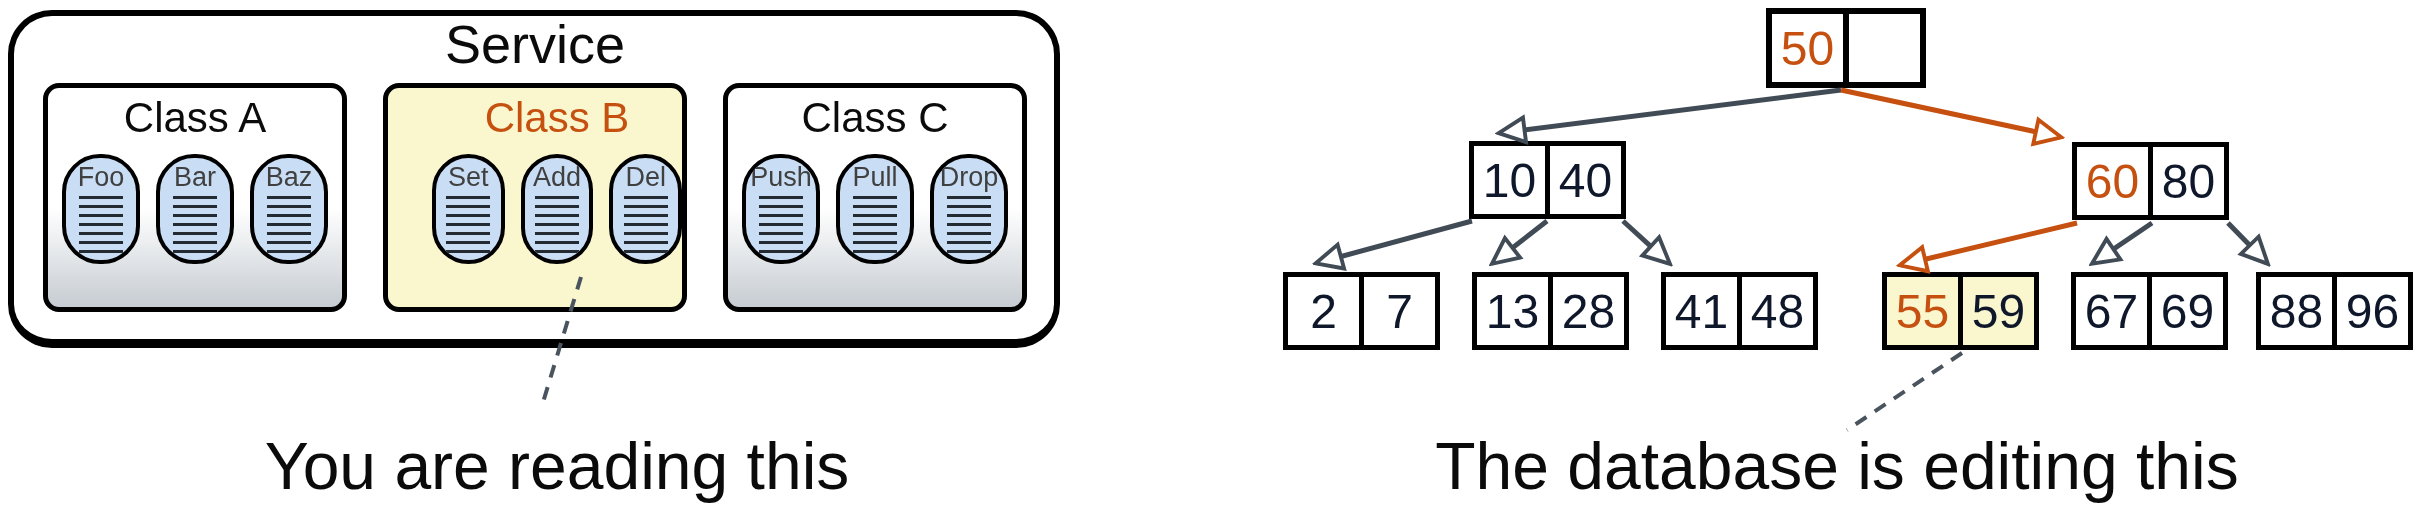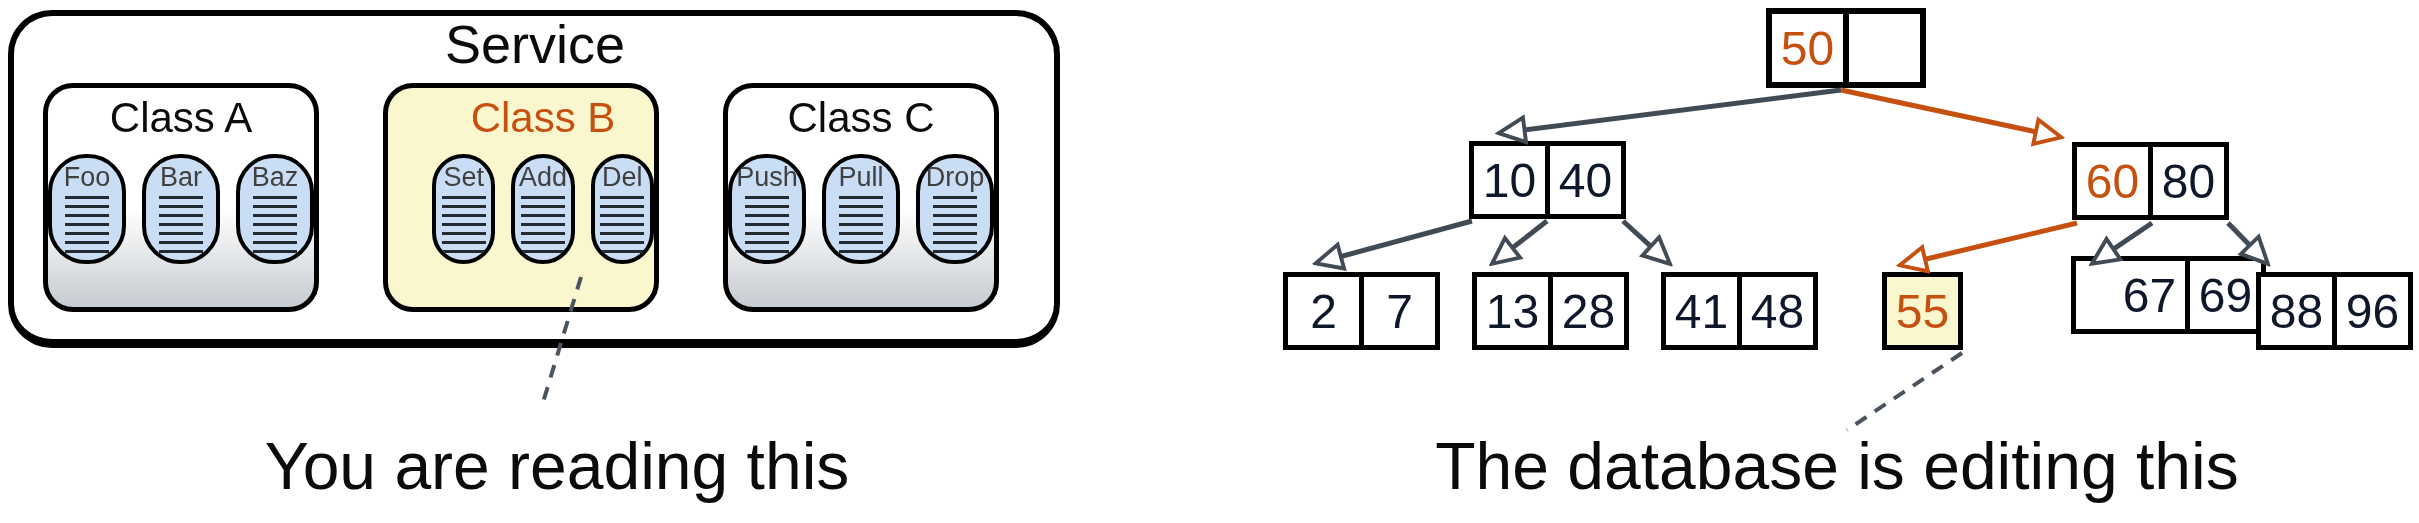--- a/index.html
+++ b/index.html
@@ -11,22 +11,22 @@
   .service-box{
     position:absolute;left:8px;top:10px;width:1052px;height:338px;
     box-sizing:border-box;background:#fff;border:6px solid #000;
     border-bottom-width:9px;border-radius:44px;
   }
   .service-title{
     position:absolute;left:9px;top:16px;width:1052px;text-align:center;
     font-size:54px;line-height:56px;color:#0b0b0b;
   }
   .class-card{
-    position:absolute;top:83px;width:276px;height:229px;box-sizing:border-box;
-    border:5px solid #000;border-radius:30px;
+    position:absolute;top:83px;width:304px;height:229px;box-sizing:border-box;
+    border:5px solid #000;border-radius:16px;
     background:linear-gradient(180deg,#ffffff 55%,#c6ccd2 100%);
   }
   .card-a{left:43px;}
   .card-b{left:383px;background:#faf7cf;padding-left:44px;}
   .card-c{left:723px;}
   .class-title{
     margin-top:7px;text-align:center;font-size:42px;line-height:46px;color:#0b0b0b;
   }
   .card-b .class-title{color:#c5500f;}
   .pill-row{
@@ -158,23 +158,24 @@
   <div class="tcell">28</div>
 </div>
 
 <div class="tnode" style="left:1661px;top:272px;">
   <div class="tcell">41</div>
   <div class="tcell">48</div>
 </div>
 
 <div class="tnode hl" style="left:1882px;top:272px;">
   <div class="tcell orange">55</div>
-</div>
-
-<div class="tnode" style="left:2071px;top:256px;padding-left:38px;">
+  <div class="tcell">59</div>
+</div>
+
+<div class="tnode" style="left:2071px;top:272px;">
   <div class="tcell">67</div>
   <div class="tcell">69</div>
 </div>
 
 <div class="tnode" style="left:2256px;top:272px;">
   <div class="tcell">88</div>
   <div class="tcell">96</div>
 </div>
 
 <div class="caption caption-right">The database is editing this</div>

